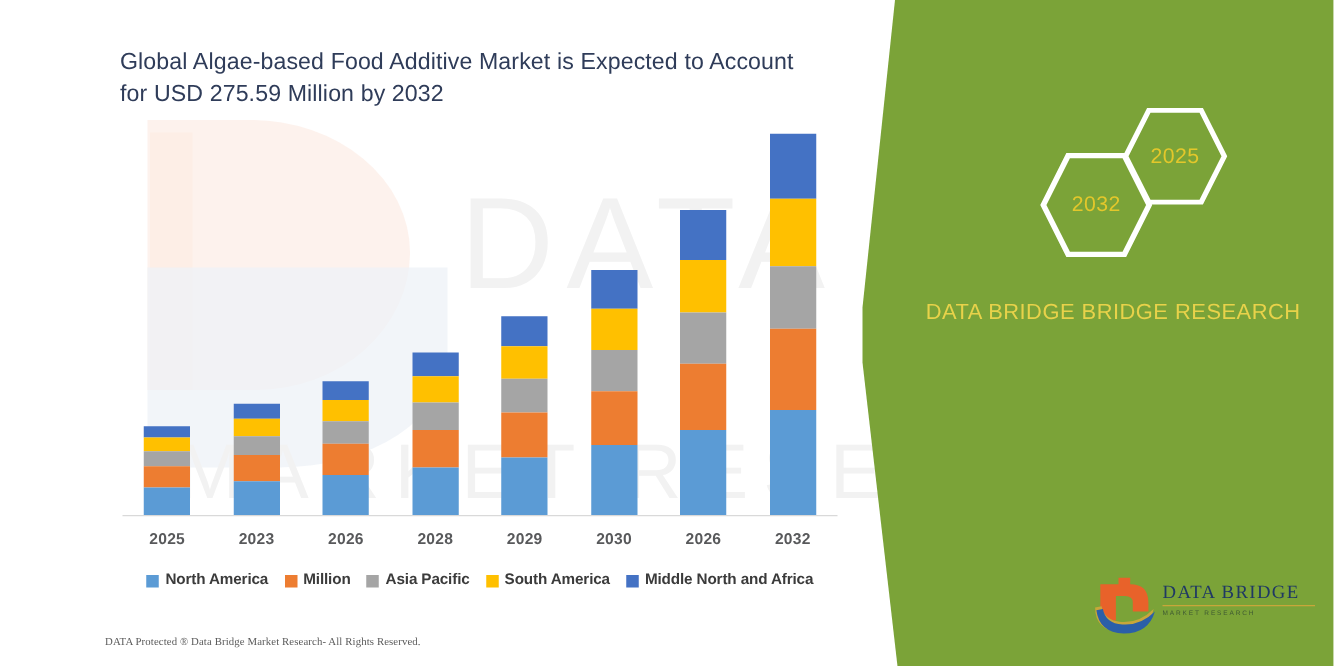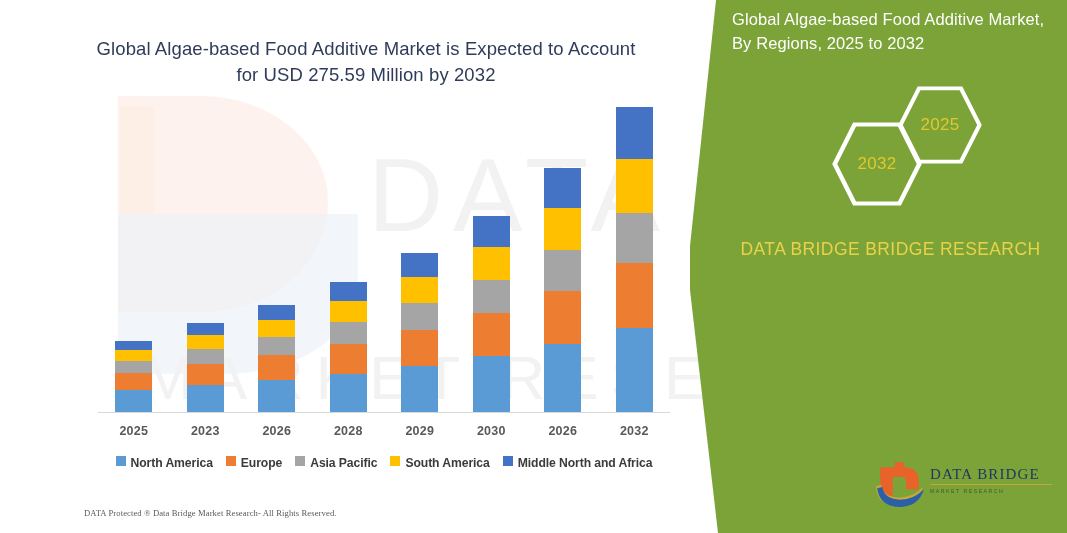--- a/index.html
+++ b/index.html
@@ -54,21 +54,21 @@
     background:#fdeee6;
   }
 
   
   .chart-panel {
     position:absolute; left:0; top:0; width:714px; height:533px;
   }
 
   .chart-title {
     position:absolute; left:96px; top:36px; width:540px;
-    text-align:center;
+    text-align:left;
     font-size:18.5px; line-height:1.42;
     color:#2f3c59; font-weight:400;
     letter-spacing:.1px;
   }
 
   
   .plot {
     position:absolute;
     left:98px; top:112px;
     width:572px; height:300px;
@@ -100,21 +100,21 @@
     font-size:12.5px; font-weight:700; color:#58595b;
     letter-spacing:.2px;
   }
 
   
   .legend {
     position:absolute; left:98px; top:456px; width:572px;
     display:flex; justify-content:center; align-items:center;
     gap:13px; flex-wrap:nowrap;
   }
-  .legend-item { display:flex; align-items:flex-start; gap:5px; }
+  .legend-item { display:flex; align-items:flex-end; gap:5px; }
   .legend-swatch { width:10px; height:10px; display:block; flex:0 0 auto; }
   .legend-label {
     font-size:12.2px; font-weight:700; color:#3b3b3b; white-space:nowrap;
     letter-spacing:-.1px;
   }
 
   
   .footer {
     position:absolute; left:84px; top:508px; width:592px;
     display:flex; justify-content:space-between; align-items:center;
@@ -283,21 +283,21 @@
         <div class="xlabel">2032</div>
       </div>
 
     <div class="legend" id="legend">
         <div class="legend-item">
           <span class="legend-swatch" style="background: rgb(91, 155, 213);"></span>
           <span class="legend-label">North America</span>
         </div>
         <div class="legend-item">
           <span class="legend-swatch" style="background: rgb(237, 125, 49);"></span>
-          <span class="legend-label">Europe</span>
+          <span class="legend-label">Million</span>
         </div>
         <div class="legend-item">
           <span class="legend-swatch" style="background: rgb(165, 165, 165);"></span>
           <span class="legend-label">Asia Pacific</span>
         </div>
         <div class="legend-item">
           <span class="legend-swatch" style="background: rgb(255, 192, 0);"></span>
           <span class="legend-label">South America</span>
         </div>
         <div class="legend-item">
@@ -312,21 +312,20 @@
   </div>
 
   <div class="green-panel">
     <svg class="shape" viewBox="0 0 1067 533" preserveAspectRatio="none">
       <polygon id="greenPoly" points="716,0 1067,0 1067,533 718,533 690,290 690,246" fill="#7BA338"></polygon>
     </svg>
   </div>
 
   <div class="green-content">
 
-    <div class="panel-title">Global Algae-based Food Additive Market, By Regions, 2025 to 2032</div>
 
     <div class="hex-wrap">
       <div class="hex hex-2032">
         <svg viewBox="0 0 100 100" preserveAspectRatio="none">
           <polygon points="25,3 75,3 97,50 75,97 25,97 3,50" fill="none" stroke="#ffffff" stroke-width="5"></polygon>
         </svg>
         <span>2032</span>
       </div>
       <div class="hex hex-2025">
         <svg viewBox="0 0 100 100" preserveAspectRatio="none">

